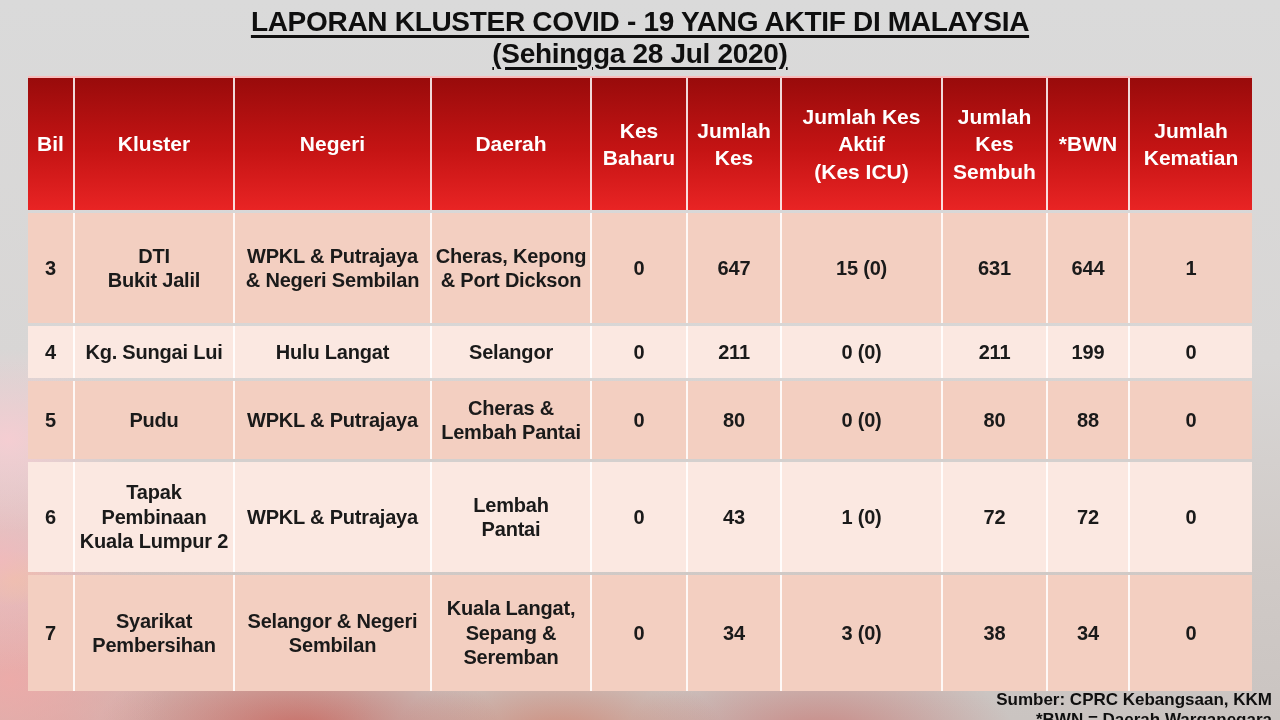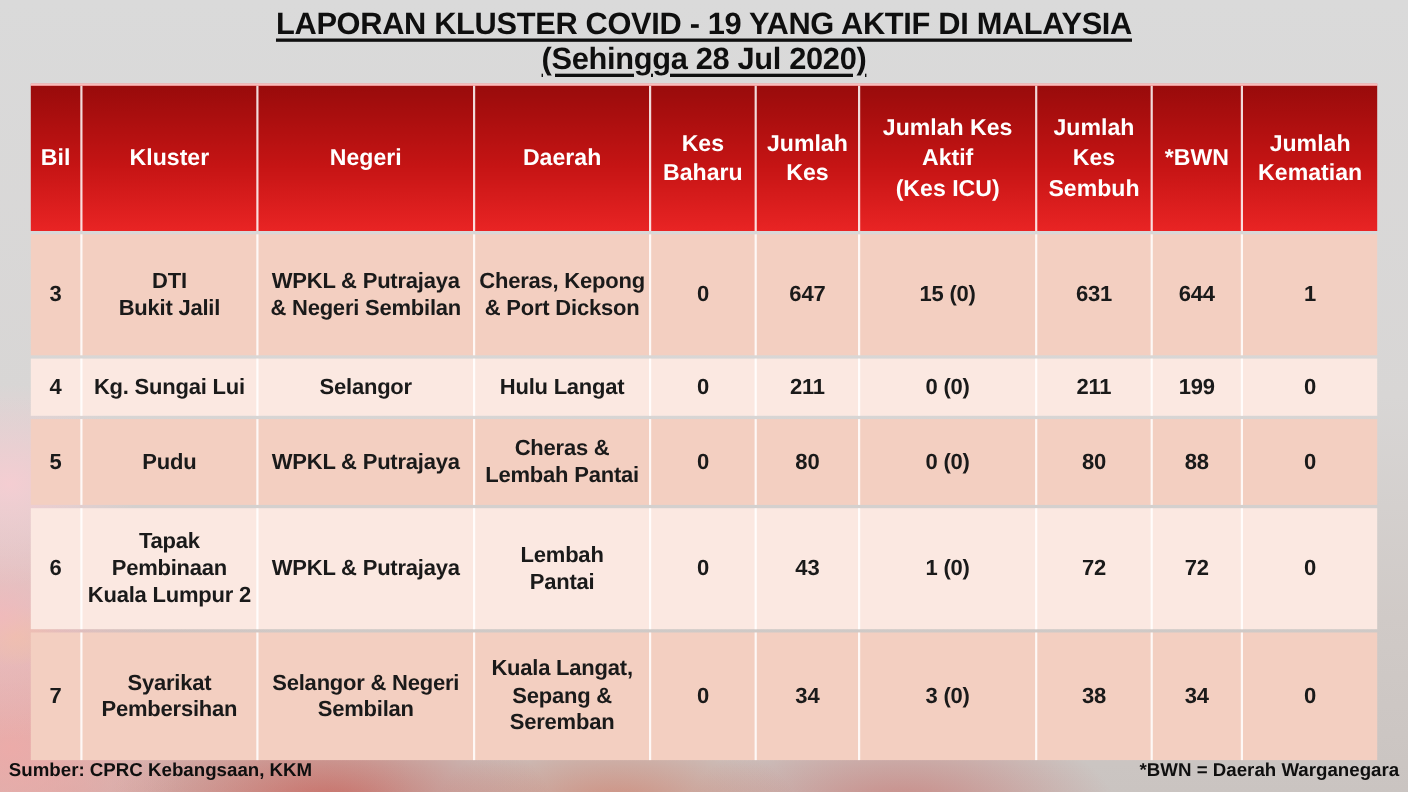--- a/index.html
+++ b/index.html
@@ -88,26 +88,27 @@
   .h-r2 { height: 78px; }
   .h-r3 { height: 110px; }
   .h-r4 { height: 116px; }
   .footer {
     position: absolute;
     left: 0; bottom: 0;
     width: 100%;
     height: 30px;
     display: flex;
     justify-content: space-between;
-    align-items: flex-start;
+    align-items: flex-end;
     padding: 0 8px;
     box-sizing: border-box;
     font-weight: bold;
     font-size: 17px;
     color: #0f0f0f;
+    flex-direction: column;
   }
 </style>
 </head>
 <body>
 
 <div class="slide">
   <div class="bg"></div>
 
   <div class="title">
     <span class="title-line">LAPORAN KLUSTER COVID - 19 YANG AKTIF DI MALAYSIA</span>
@@ -148,22 +149,22 @@
       <div class="cell">647</div>
       <div class="cell">15 (0)</div>
       <div class="cell">631</div>
       <div class="cell">644</div>
       <div class="cell">1</div>
     </div>
 
     <div class="row body-row light h-r1">
       <div class="cell">4</div>
       <div class="cell">Kg. Sungai Lui</div>
+      <div class="cell">Hulu Langat</div>
       <div class="cell">Selangor</div>
-      <div class="cell">Hulu Langat</div>
       <div class="cell">0</div>
       <div class="cell">211</div>
       <div class="cell">0 (0)</div>
       <div class="cell">211</div>
       <div class="cell">199</div>
       <div class="cell">0</div>
     </div>
 
     <div class="row body-row dark h-r2">
       <div class="cell">5</div>

